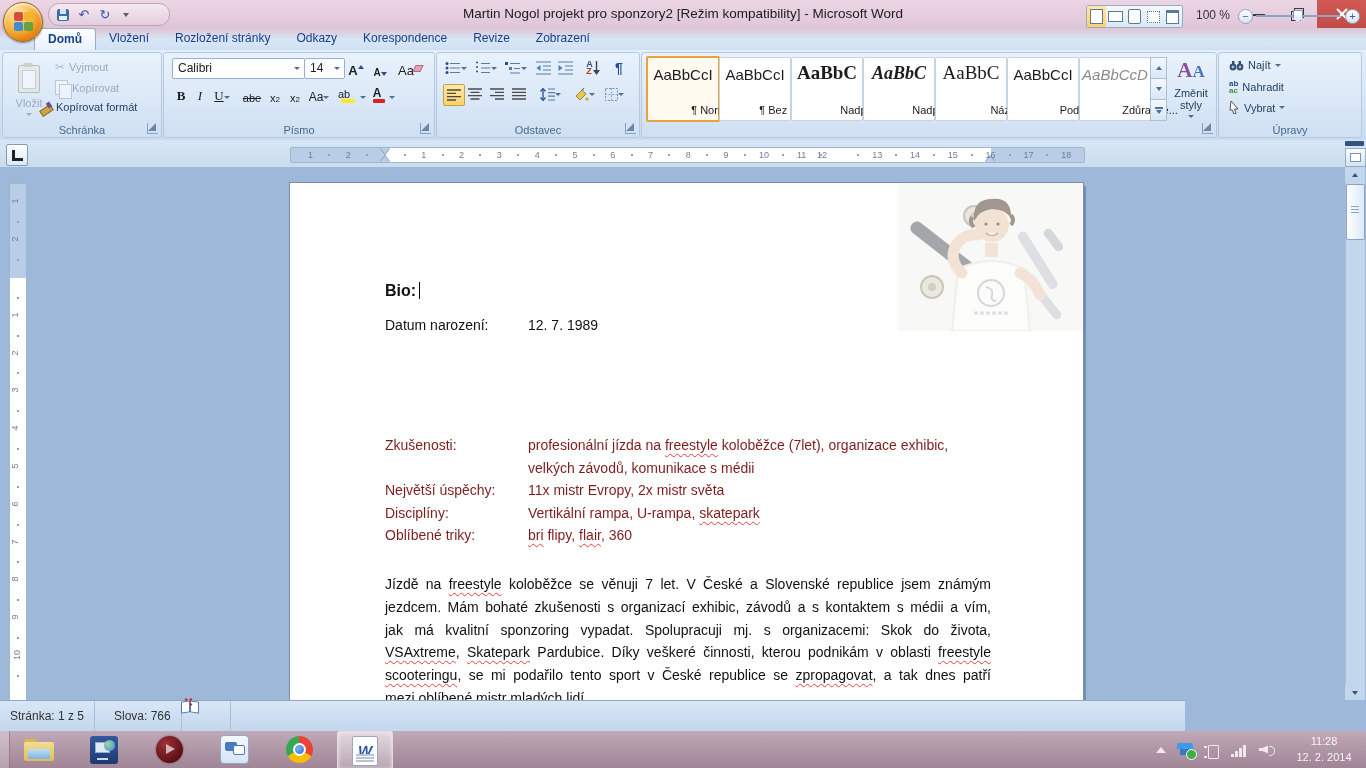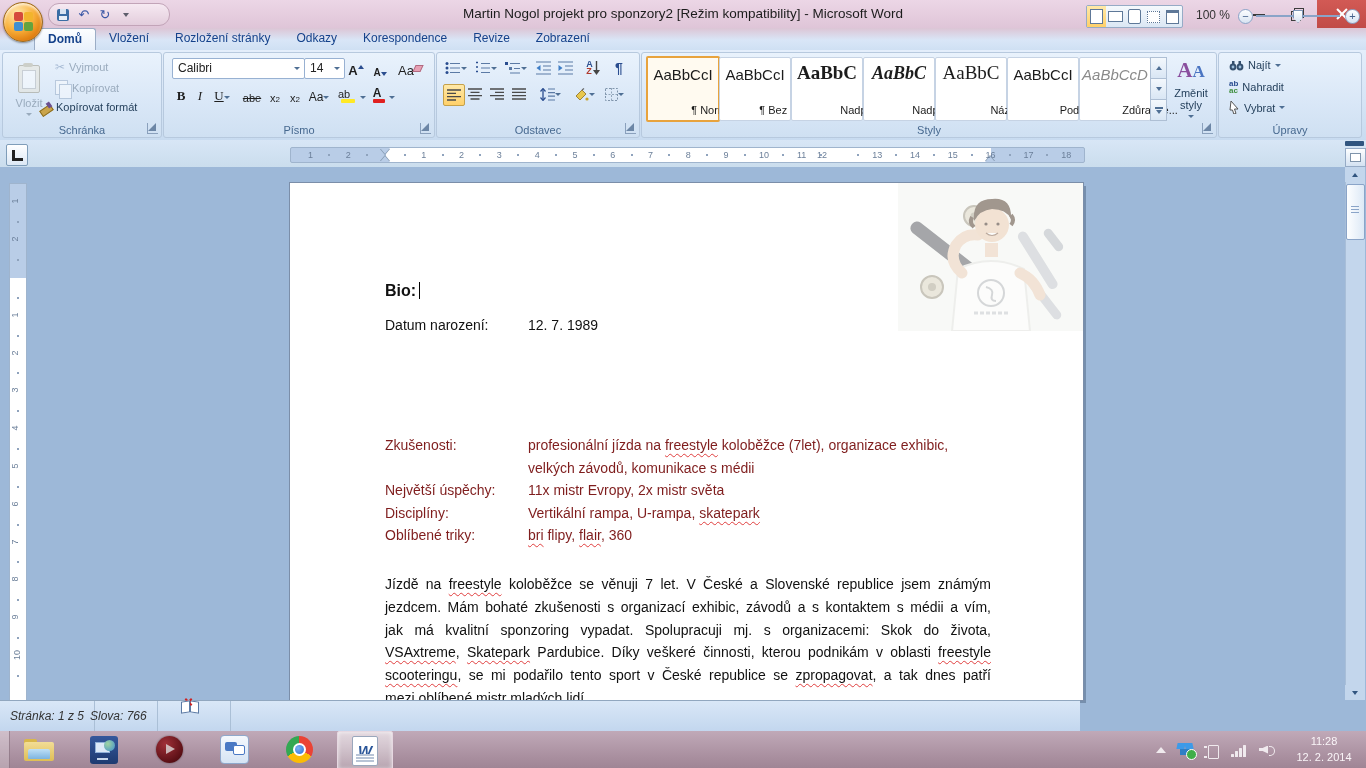--- a/index.html
+++ b/index.html
@@ -126,22 +126,22 @@
   #sb-split{left:1345px;top:141px;width:19px;height:5px;background:#31557f;border-radius:1px;}
   #sb-ruler{left:1345px;top:148px;width:19px;height:17px;background:linear-gradient(#fdfeff,#d4e2f2);border:1px solid #96abc6;}
   #sb-ruler i{position:absolute;left:4px;top:4px;width:9px;height:7px;background:#fff;border:1px solid #7f94ab;}
   #sb-up{left:1345px;top:167px;width:19px;height:15px;display:flex;align-items:center;justify-content:center;background:#c3d6ec;}
   #sb-track{left:1345px;top:167px;width:19px;height:533px;background:#c3d6ec;border-left:1px solid #a8bed8;}
   #sb-thumb{left:1346px;top:184px;width:17px;height:54px;background:linear-gradient(90deg,#fdfeff,#dde9f6);
             border:1px solid #8aa4c8;border-radius:2px;}
   #sb-thumb i{position:absolute;left:4px;top:24px;width:8px;height:1px;background:#8aa4c8;box-shadow:0 3px 0 #8aa4c8,0 -3px 0 #8aa4c8;}
   #sb-down{left:1345px;top:685px;width:19px;height:15px;display:flex;align-items:center;justify-content:center;background:#c3d6ec;}
   
-  #statusbar{left:0;top:700px;width:1080px;height:31px;background:linear-gradient(#d9e7f7,#c2d6ee);
-             border-top:1px solid #91a7bf;font-size:12px;color:#333;font-style:italic;}
+  #statusbar{left:0;top:700px;width:1185px;height:31px;background:linear-gradient(#d9e7f7,#c2d6ee);
+             border-top:1px solid #91a7bf;font-size:12px;color:#333;}
   .scell{position:absolute;top:0;height:31px;line-height:31px;padding:0 10px;border-right:1px solid #aabfd6;}
   #viewbtns{left:1086px;top:5px;height:21px;display:flex;border:1px solid #96abc6;border-radius:2px;background:linear-gradient(#f5f9fd,#dbe7f4);}
   .vbtn{width:19px;height:21px;display:flex;align-items:center;justify-content:center;}
   .vbtn.on{background:linear-gradient(#ffe9a8,#ffd069);}
   .vglyph{width:11px;height:13px;background:#fff;border:1px solid #5e7898;position:relative;}
   #zoomlbl{left:1196px;top:0;height:31px;line-height:31px;font-size:12px;}
   #zctl{left:1238px;top:9px;width:120px;height:13px;}
   .zcirc{position:absolute;top:0;width:13px;height:13px;border-radius:50%;background:linear-gradient(#fdfeff,#d8e4f2);
          border:1px solid #8aa4c8;display:flex;align-items:center;justify-content:center;font-size:11px;line-height:11px;color:#44618a;}
   #ztrack{position:absolute;left:18px;top:6px;width:84px;height:2px;background:#8aa4c8;}
@@ -467,21 +467,20 @@
           <i class="morebar"></i>
           <i class="tri-d" style="border-top-color:#4f6f94;"></i>
         </div>
       <div class="rbtn" style="left:528px;top:6px;width:42px;flex-direction:column;text-align:center;">
         <span style="font-size:20px;line-height:22px;">
           <span class="bigA" style="color:#8a4f9e;font-size:21px;">A</span><span class="bigA" style="color:#4a75c2;font-size:17px;">A</span>
         </span>
         <span style="line-height:12px;">Změnit styly</span>
         <i class="arrow"></i>
       </div>
-      <div class="glabel">Styly</div>
       <div class="launcher"></div>
     </div>
 
     <div class="group" style="left:1218px;width:142px;">
       <div class="rbtn" style="left:10px;top:6px;">
         <svg class="pic" width="15" height="11">
             <circle cx="4" cy="7" r="3.4" fill="#35506e"></circle>
             <circle cx="11" cy="7" r="3.4" fill="#35506e"></circle>
             <rect x="3" y="1" width="2.5" height="4" fill="#35506e"></rect>
             <rect x="9.5" y="1" width="2.5" height="4" fill="#35506e"></rect>
@@ -676,21 +675,21 @@
     </div>
   <div class="abs" id="sb-thumb">
       <i></i>
     </div>
   <div class="abs" id="sb-down">
       <i class="tri-d" style="border-top-color:#31557f;"></i>
     </div>
 
   <div class="abs" id="statusbar">
     <div class="scell" style="left:0;">Stránka: 1 z 5</div>
-    <div class="scell" style="left:80px;">Slova: 766</div>
+    <div class="scell" style="left:104px;">Slova: 766</div>
     <div class="scell" style="left:180px;width:30px;">
       <i class="book"><i class="bx1"></i><i class="bx2"></i></i>
     </div>
   </div>
   <div class="abs" id="viewbtns">
     <div class="vbtn on">
         <i class="vglyph"></i>
       </div>
     <div class="vbtn">
         <i class="vglyph" style="width:13px;height:9px;"></i>

